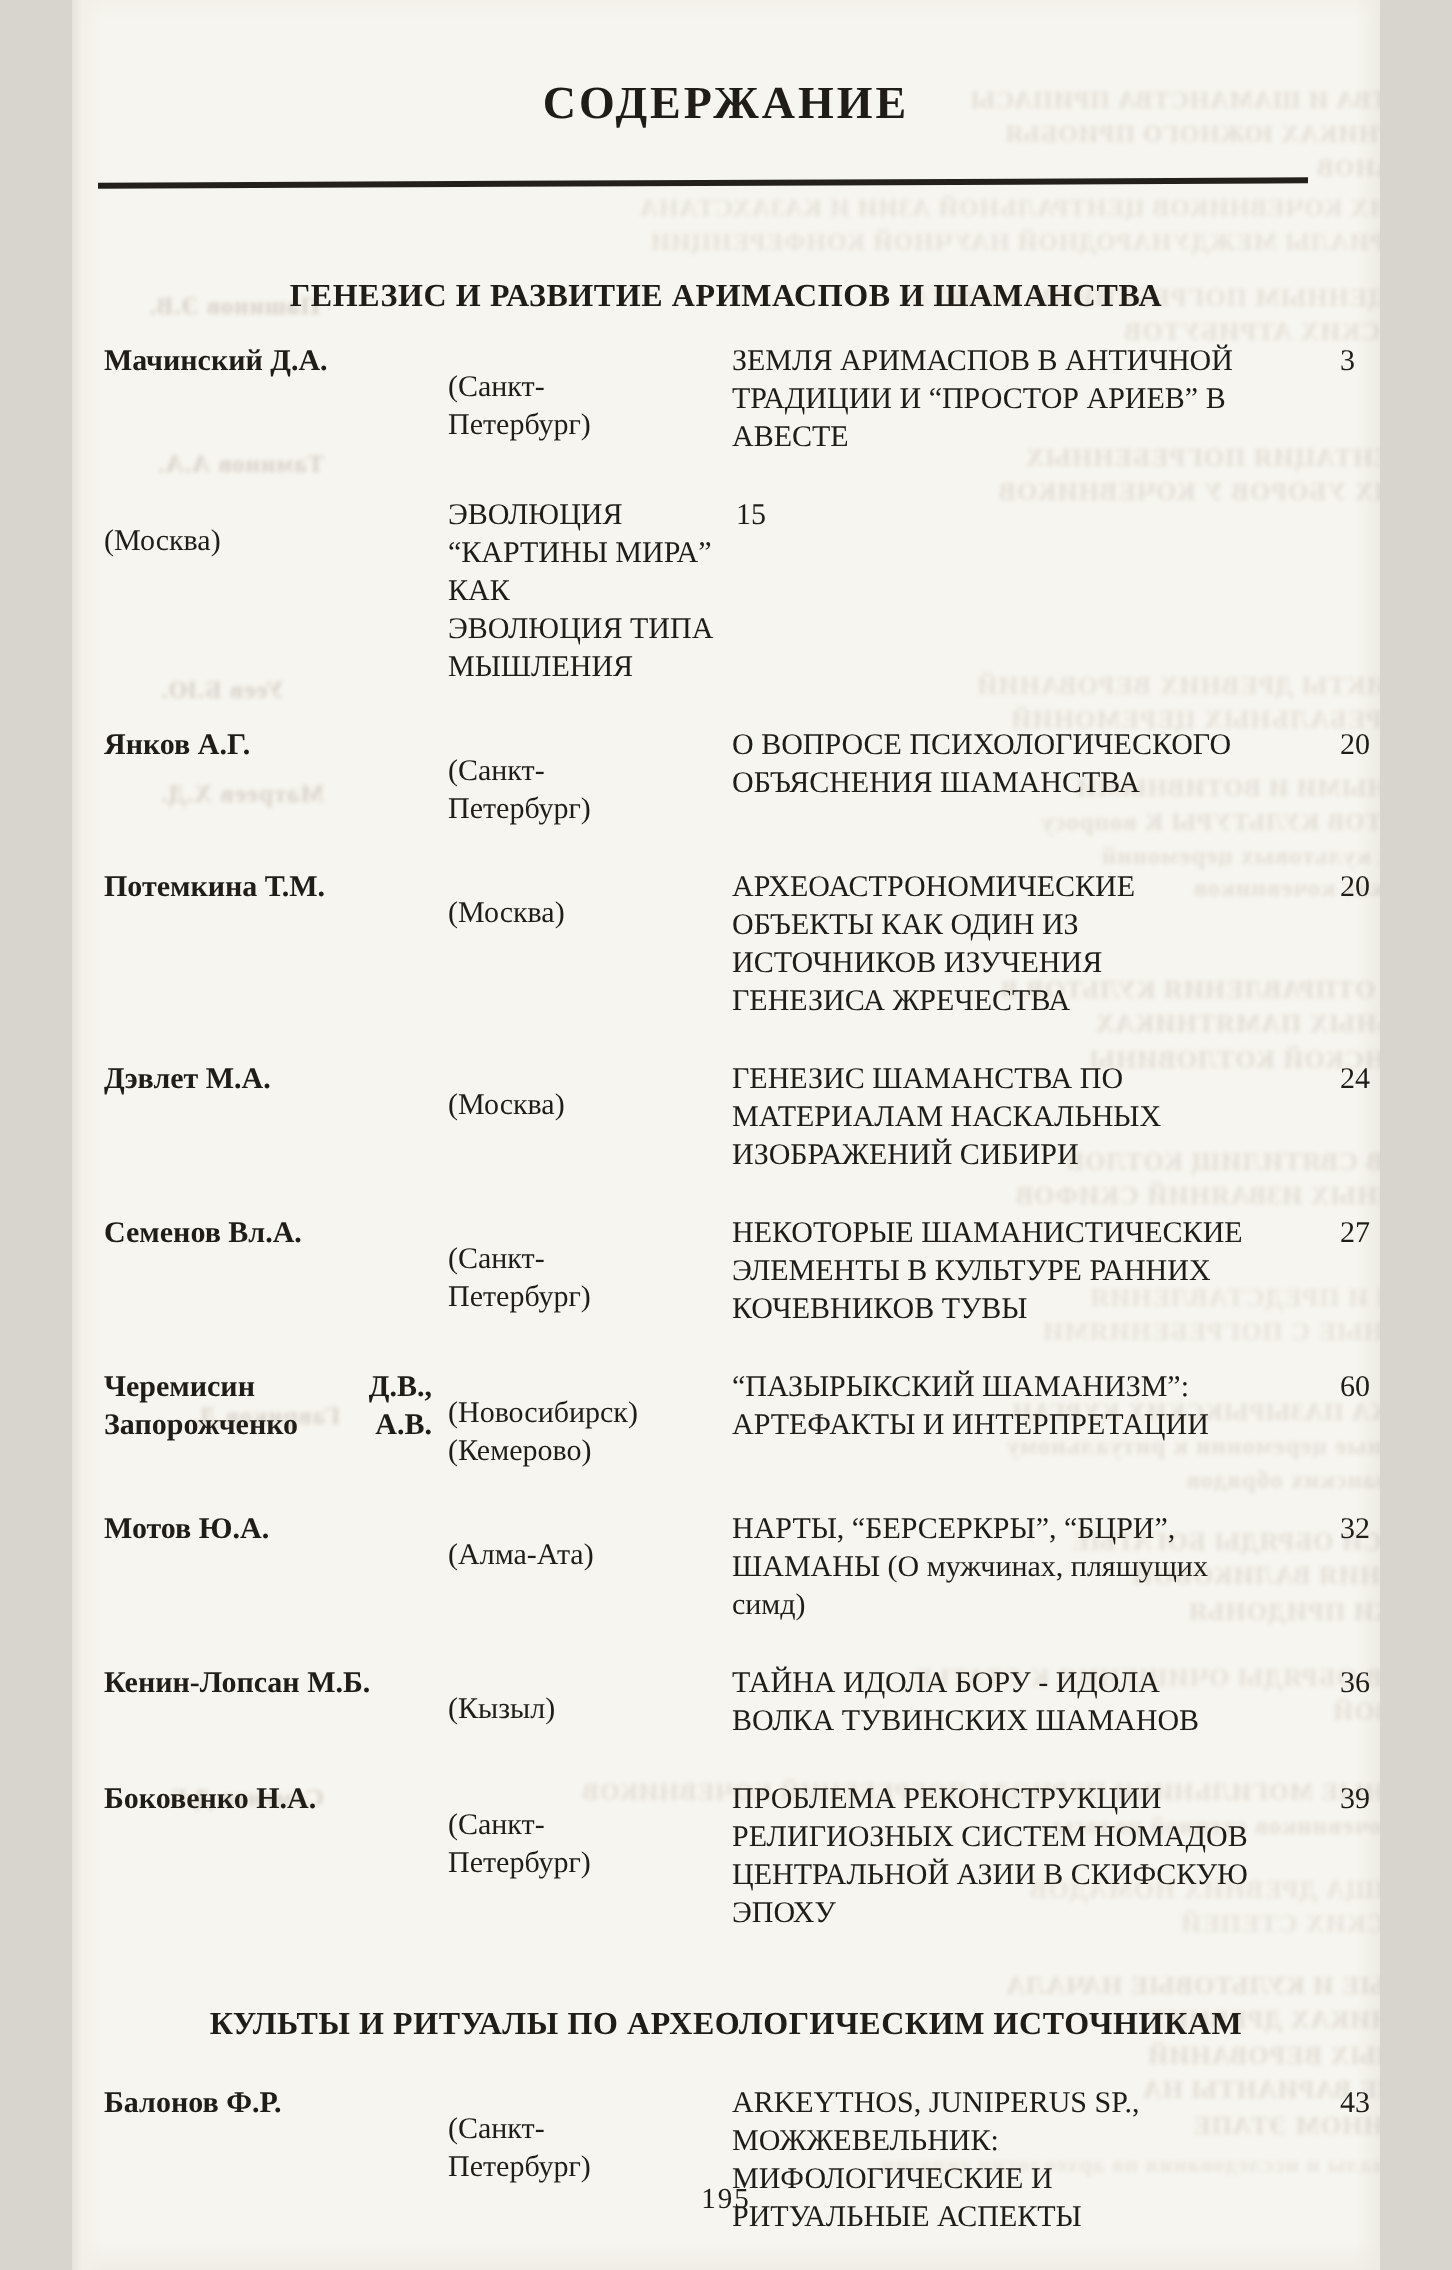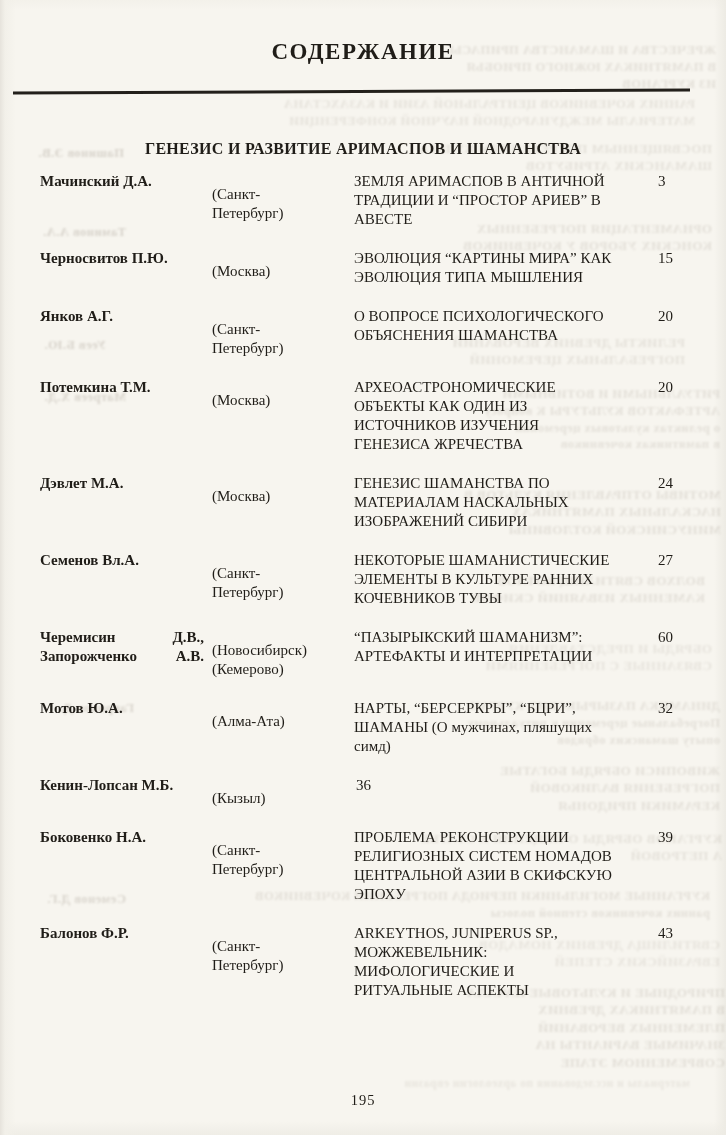--- a/index.html
+++ b/index.html
@@ -1,18 +1,18 @@
 <!DOCTYPE html>
 <html><head>
 <meta charset="utf-8">
 <style>
   html,body { margin:0; padding:0; background:#d8d5cf; }
   .page {
     position:relative;
-    width:726px; height:1135px;
+    width:654px; height:1135px;
     margin:0 auto;
     background:
       linear-gradient(90deg, #e6e3dc 0px, #f2f0e9 5px, rgba(243,241,234,0) 16px),
       linear-gradient(270deg, #edebe4 0px, rgba(238,236,229,0) 12px),
       linear-gradient(0deg, #efede6 0px, rgba(240,238,231,0) 14px),
       linear-gradient(180deg, #f3f1ea 0px, rgba(244,242,235,0) 10px),
       #f7f5ef;
     color:#201d18;
     font-family:"Liberation Serif","DejaVu Serif",serif;
     overflow:hidden;
@@ -48,21 +48,21 @@
     font-size:16px;
     font-weight:bold;
     letter-spacing:0.3px;
     line-height:20px;
     margin:36px 40px 20px;
   }
   .section:first-of-type .section-heading { margin:46px 40px 13px; }
   .entry {
     display:grid;
     grid-template-columns:172px 142px 302px auto;
-    padding:0 18px 0 40px;
+    padding:0 18px 0 16px;
     margin-bottom:20px;
     font-size:15px;
     line-height:19px;
   }
   .entry .author { font-weight:bold; white-space:pre-line; padding-right:8px; }
   .entry .author.justify { text-align:justify; text-align-last:justify; }
   .entry .city { white-space:pre-line;margin-top:13px; }
   .entry .etitle { white-space:pre-line; }
   .entry .epage { padding-left:2px; }
   .page-num {
@@ -136,21 +136,20 @@
           <div class="entry">
             <div class="author">Мачинский Д.А.</div>
             <div class="city">(Санкт-
 Петербург)</div>
             <div class="etitle">ЗЕМЛЯ АРИМАСПОВ В АНТИЧНОЙ
 ТРАДИЦИИ И “ПРОСТОР АРИЕВ” В
 АВЕСТЕ</div>
             <div class="epage">3</div>
           </div>
           <div class="entry">
-            <div class="author">Черносвитов П.Ю.</div>
             <div class="city">(Москва)</div>
             <div class="etitle">ЭВОЛЮЦИЯ “КАРТИНЫ МИРА” КАК
 ЭВОЛЮЦИЯ ТИПА МЫШЛЕНИЯ</div>
             <div class="epage">15</div>
           </div>
           <div class="entry">
             <div class="author">Янков А.Г.</div>
             <div class="city">(Санкт-
 Петербург)</div>
             <div class="etitle">О ВОПРОСЕ ПСИХОЛОГИЧЕСКОГО
@@ -196,34 +195,37 @@
             <div class="author">Мотов Ю.А.</div>
             <div class="city">(Алма-Ата)</div>
             <div class="etitle">НАРТЫ, “БЕРСЕРКРЫ”, “БЦРИ”,
 ШАМАНЫ (О мужчинах, пляшущих
 симд)</div>
             <div class="epage">32</div>
           </div>
           <div class="entry">
             <div class="author">Кенин-Лопсан М.Б.</div>
             <div class="city">(Кызыл)</div>
+            <div class="etitle">ТАЙНА ИДОЛА БОРУ - ИДОЛА
+ВОЛКА ТУВИНСКИХ ШАМАНОВ</div>
             <div class="epage">36</div>
           </div>
           <div class="entry">
             <div class="author">Боковенко Н.А.</div>
             <div class="city">(Санкт-
 Петербург)</div>
             <div class="etitle">ПРОБЛЕМА РЕКОНСТРУКЦИИ
 РЕЛИГИОЗНЫХ СИСТЕМ НОМАДОВ
 ЦЕНТРАЛЬНОЙ АЗИИ В СКИФСКУЮ
 ЭПОХУ</div>
             <div class="epage">39</div>
           </div>
         </section>
         <section class="section">
+          <div class="section-heading">КУЛЬТЫ И РИТУАЛЫ ПО АРХЕОЛОГИЧЕСКИМ ИСТОЧНИКАМ</div>
           <div class="entry">
             <div class="author">Балонов Ф.Р.</div>
             <div class="city">(Санкт-
 Петербург)</div>
             <div class="etitle">ARKEYTHOS, JUNIPERUS SP.,
 МОЖЖЕВЕЛЬНИК:
 МИФОЛОГИЧЕСКИЕ И
 РИТУАЛЬНЫЕ АСПЕКТЫ</div>
             <div class="epage">43</div>
           </div>

